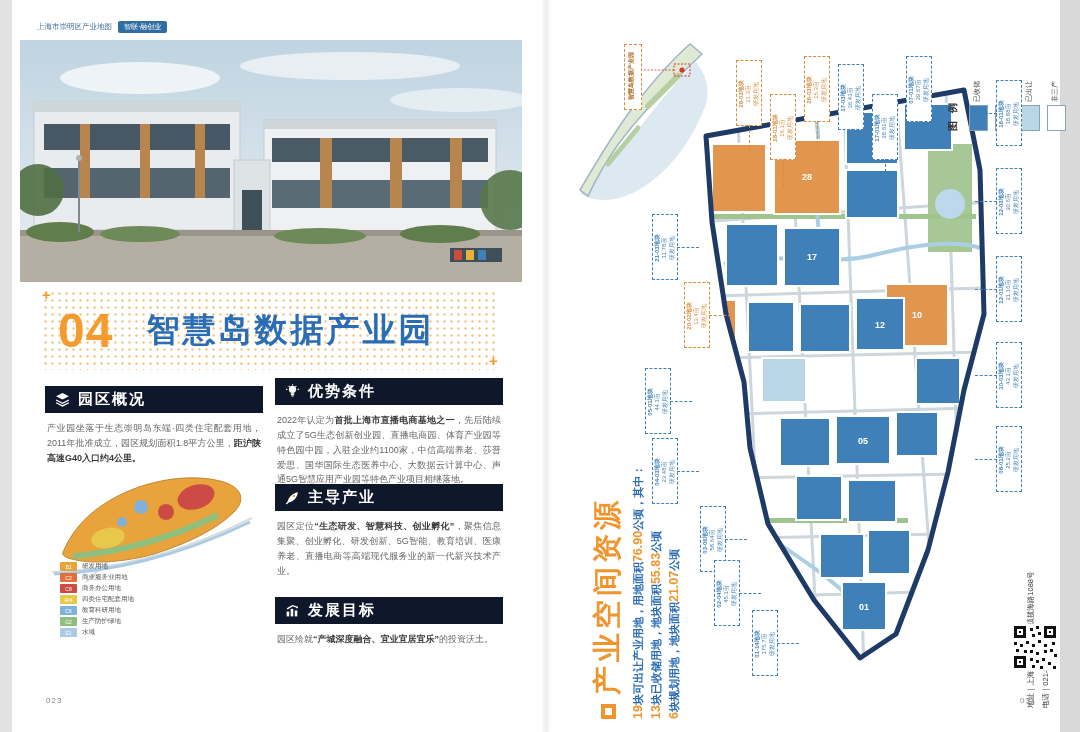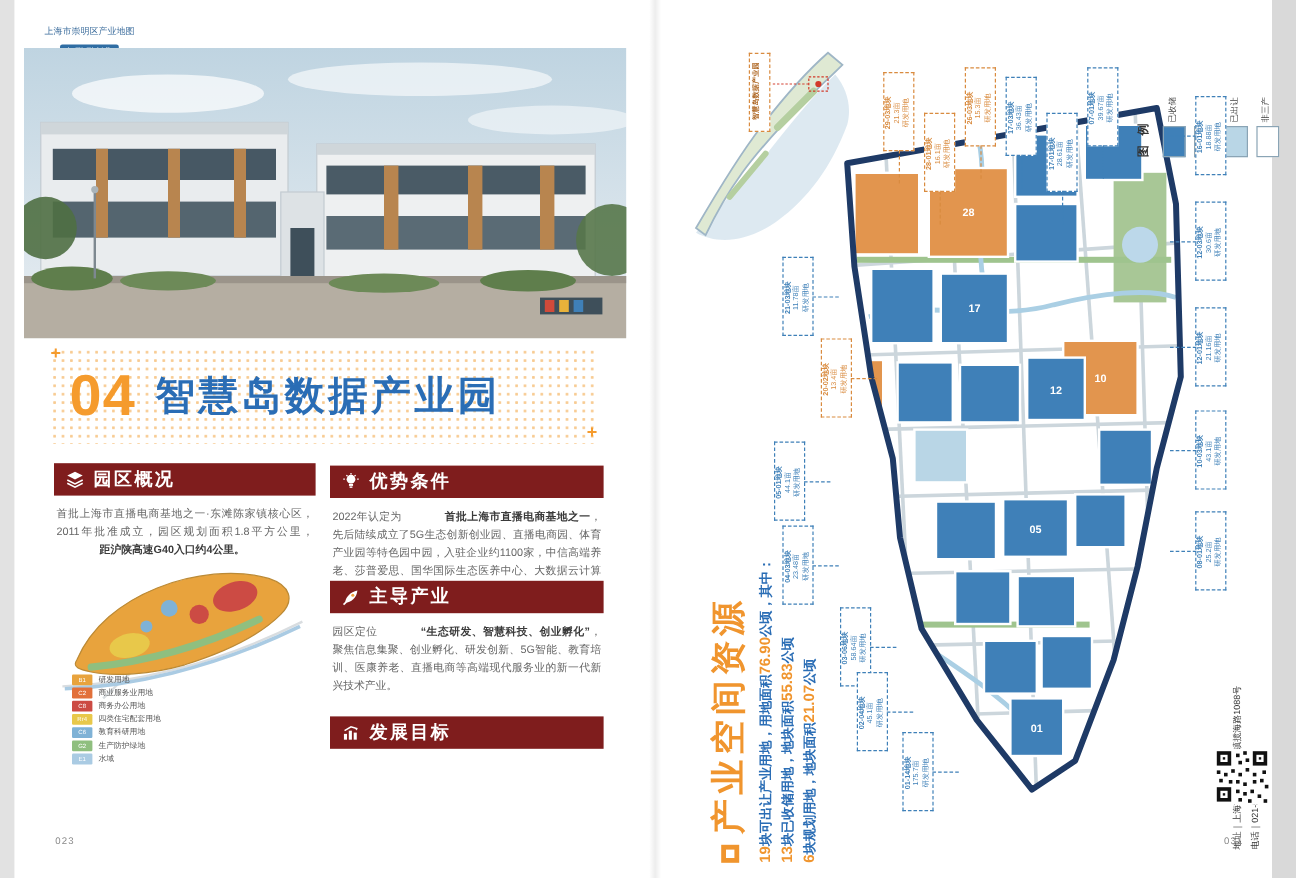--- a/index.html
+++ b/index.html
@@ -5,38 +5,38 @@
   html,body{margin:0;padding:0;background:#e8e8e8;font-family:"Liberation Sans","DejaVu Sans",sans-serif;}
   #page{position:relative;width:1080px;height:732px;background:#ffffff;overflow:hidden;}
   .edge{position:absolute;top:0;height:732px;}
   .edge-left{left:0;width:12px;background:#e2e2e2;}
   .edge-right{left:1060px;width:20px;background:#d9d9d9;}
   .gutter{position:absolute;left:541px;top:0;width:10px;height:732px;
     background:linear-gradient(90deg,rgba(0,0,0,0) 0%,rgba(0,0,0,.07) 50%,rgba(0,0,0,0) 100%);}
   .abs{position:absolute;}
 
   
-  .doc-header{left:37px;top:21px;display:flex;align-items:center;gap:6px;font-size:7.5px;color:#3f6f9e;flex-direction:column;}
+  .doc-header{left:37px;top:21px;display:flex;align-items:center;gap:6px;font-size:7.5px;color:#3f6f9e;}
   .doc-tag{background:#2f6da3;color:#fff;padding:1px 6px;border-radius:2px;font-size:7px;}
 
   
   .title-block{left:42px;top:290px;width:456px;height:80px;
     background-image:radial-gradient(rgba(242,162,59,.55) 1px,transparent 1.5px);
-    background-size:7px 7px;display:flex;align-items:center;padding-left:16px;box-sizing:border-box;}
+    background-size:7px 7px;display:flex;align-items:center;padding-left:16px;box-sizing:border-box;gap:17px;}
   .title-num{font-size:48px;font-weight:800;color:#f59b2d;letter-spacing:1px;}
   .title-text{font-size:33px;font-weight:800;color:#2a6db5;letter-spacing:3px;margin-left:16px;}
   .plus{position:absolute;color:#f59b2d;font-weight:bold;font-size:15px;}
 
   
   .sec{position:absolute;}
-  .sec-bar{display:flex;align-items:center;gap:8px;background:#7f1d1d;color:#fff;height:27px;padding:0 10px;}
+  .sec-bar{display:flex;align-items:center;gap:8px;background:#0f172a;color:#fff;height:27px;padding:0 10px;}
   .sec-title{font-size:15px;font-weight:bold;letter-spacing:2px;}
   .sec-icon{display:flex;align-items:center;}
   .sec-body{font-size:9px;color:#666;line-height:1.65;margin:8px 2px 0 2px;text-align:justify;}
-  .sec-body b{color:#3a3a3a;padding-left:36px;}
+  .sec-body b{color:#3a3a3a;}
 
   
   .zl{left:60px;top:562px;}
   .zl-row{display:flex;align-items:center;gap:5px;margin-bottom:2px;}
   .zl-sw{width:17px;height:9px;color:#fff;font-size:5px;display:flex;align-items:center;justify-content:center;border-radius:1px;}
   .zl-lab{font-size:6.5px;color:#555;}
 
   .pagenum{font-size:8px;color:#888;letter-spacing:1px;}
 
   
@@ -146,21 +146,21 @@
   <div class="sec" style="left:45px;top:386px;width:218px">
     <div class="sec-bar">
       <span class="sec-icon">
         <svg width="15" height="15" viewBox="0 0 14 14">
             <path d="M7 1l6 3-6 3-6-3z" fill="#fff"></path>
             <path d="M1 7.5l6 3 6-3M1 10l6 3 6-3" stroke="#fff" stroke-width="1.2" fill="none"></path>
           </svg>
       </span>
       <span class="sec-title">园区概况</span>
     </div>
-    <p class="sec-body"><span>首批上海市直播电商基地之一·东滩陈家镇核心区，2011年批准成立，园区规划面积1.8平方公里，</span><b>距沪陕高速G40入口约4公里。</b></p>
+    <p class="sec-body"><span>产业园坐落于生态崇明岛东端·四类住宅配套用地，2011年批准成立，园区规划面积1.8平方公里，</span><b>距沪陕高速G40入口约4公里。</b></p>
   </div>
 
   <svg class="abs" style="left:46px;top:452px" width="212" height="132" viewBox="0 0 212 132">
     <path d="M6 120 C60 118 130 104 206 66" stroke="#d9dde0" stroke-width="2" fill="none"></path>
     <path d="M40 130 C70 100 110 70 170 30" stroke="#d9dde0" stroke-width="2" fill="none"></path>
     <path d="M18 98 C30 70 55 50 85 38 C115 26 150 22 178 30 C196 36 200 48 188 60 C170 78 140 92 108 102 C80 110 48 112 30 108 C20 106 14 104 18 98 Z" fill="#e8a33d" stroke="#bb8a36" stroke-width="1"></path>
     <ellipse cx="150" cy="45" rx="19" ry="12" fill="#cc4b44" transform="rotate(-18 150 45)"></ellipse>
     <circle cx="120" cy="60" r="8" fill="#cc4b44"></circle>
     <ellipse cx="62" cy="86" rx="17" ry="10" fill="#e8c84a" transform="rotate(-12 62 86)"></ellipse>
     <circle cx="95" cy="55" r="7" fill="#7fb2d6"></circle>
@@ -193,21 +193,21 @@
     <div class="zl-row">
         <span class="zl-sw" style="background: rgb(143, 191, 127);">G2</span>
         <span class="zl-lab">生产防护绿地</span>
       </div>
     <div class="zl-row">
         <span class="zl-sw" style="background: rgb(170, 203, 227);">E1</span>
         <span class="zl-lab">水域</span>
       </div>
   </div>
 
-  <div class="sec" style="left:275px;top:388px;width:228px">
+  <div class="sec" style="left:275px;top:378px;width:228px">
     <div class="sec-bar">
       <span class="sec-icon">
         <svg width="15" height="15" viewBox="0 0 14 14">
             <circle cx="7" cy="5" r="3.4" fill="#fff"></circle>
             <rect x="5.4" y="8.6" width="3.2" height="1.6" fill="#fff"></rect>
             <rect x="5.9" y="10.6" width="2.2" height="1.1" fill="#fff"></rect>
             <path d="M7 .2v1.2M2.2 5H1M13 5h-1.2M3.4 1.8l.9.9M10.6 1.8l-.9.9" stroke="#fff" stroke-width="1"></path>
           </svg>
       </span>
       <span class="sec-title">优势条件</span>
@@ -235,20 +235,21 @@
         <svg width="15" height="15" viewBox="0 0 14 14">
             <rect x="1.5" y="8" width="2.4" height="4.5" fill="#fff"></rect>
             <rect x="5.3" y="5.5" width="2.4" height="7" fill="#fff"></rect>
             <rect x="9.1" y="7" width="2.4" height="5.5" fill="#fff"></rect>
             <path d="M2 5.5 L7 2.5 L12 4" stroke="#fff" stroke-width="1.2" fill="none"></path>
             <path d="M12 4l-1.8-.2 1 1.6z" fill="#fff"></path>
           </svg>
       </span>
       <span class="sec-title">发展目标</span>
     </div>
+    <p class="sec-body"><span>园区绘就</span><b>“产城深度融合、宜业宜居宜乐”</b><span>的投资沃土。</span></p>
   </div>
 
   <div class="abs pagenum" style="left:46px;top:696px">023</div>
 
   <svg class="abs" style="left:578px;top:34px" width="132" height="188" viewBox="0 0 132 188">
     <path d="M2 160 C20 170 45 168 70 150 C95 132 115 105 128 70 C132 55 128 40 118 28 C100 45 80 70 58 98 C36 126 14 144 2 160 Z" fill="#d4e4ee" opacity=".8"></path>
     <path d="M10 162 C30 120 50 96 74 70 C94 48 110 34 124 20 L112 10 C96 24 76 46 56 72 C36 98 16 132 2 156 Z" fill="#dfe9d3" stroke="#9fb6c6" stroke-width="1.5"></path>
     <path d="M70 72 C80 62 90 52 100 42" stroke="#b5cfa0" stroke-width="6" fill="none" stroke-linecap="round"></path>
     <path d="M30 130 C40 118 50 106 60 94" stroke="#b5cfa0" stroke-width="5" fill="none" stroke-linecap="round"></path>
     <rect x="96" y="30" width="16" height="12" fill="none" stroke="#d23a2a" stroke-width="1" stroke-dasharray="2 1.5"></rect>

